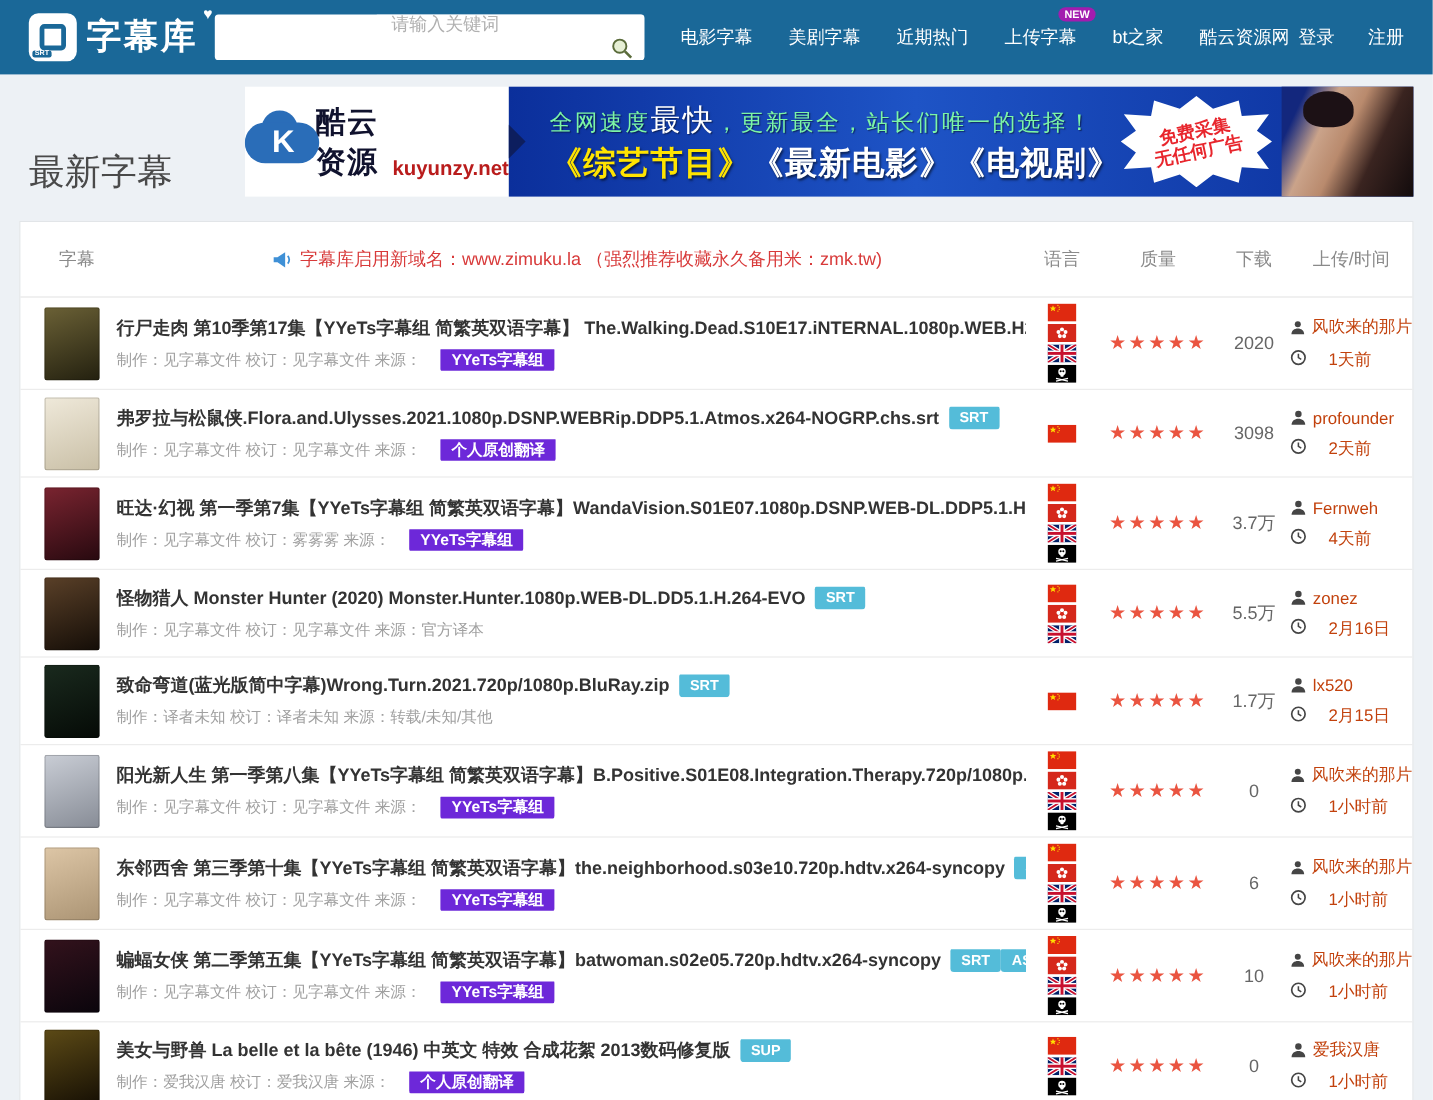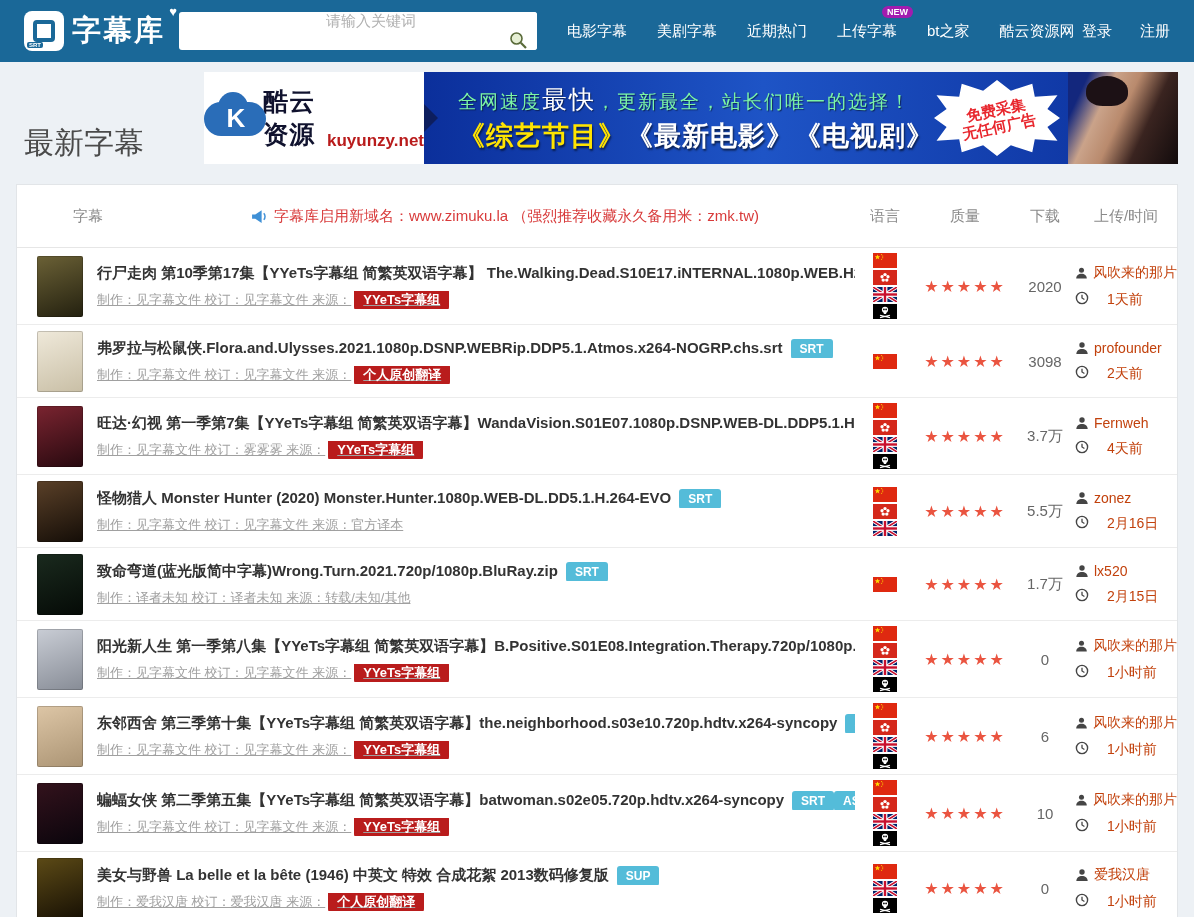--- a/index.html
+++ b/index.html
@@ -69,37 +69,37 @@
   .ad-model { position:absolute; right:0; top:0; width:110px; height:100%;
               background:linear-gradient(115deg,#13277d 0%,#13277d 14%,#caa38a 32%,#b98a6d 48%,
                                          #3a2420 68%,#120b0c 100%); }
   .ad-model::before { content:""; position:absolute; left:18px; top:4px; width:42px; height:30px;
                       background:#1c1115; border-radius:50% 50% 40% 40%; }
 
   
   .card { margin:20px 16px 0; background:#fff; border:1px solid #e2e5e8; }
   .grid { display:grid; grid-template-columns:1fr 60px 100px 60px 102px; align-items:center; }
   .table-head { height:63px; border-bottom:1px solid #e6e6e6; color:#8a8a8a; font-size:15px; }
-  .th-main { display:flex; align-items:center; padding-left:32px;margin-left:24px; }
+  .th-main { display:flex; align-items:center; padding-left:32px; }
   .announcement { margin-left:148px; display:flex; align-items:center; gap:6px; color:#d83a3a;
                   font-size:15px; white-space:nowrap; }
   .th-center { text-align:center; }
 
   .row { border-bottom:1px solid #ececec; min-height:73px; padding:5px 0; }
   .cell-main { display:flex; align-items:center; overflow:hidden; }
   .thumb { width:46px; height:61px; margin:0 14px 0 20px; flex:none; border-radius:2px;
            box-shadow:inset 0 0 0 1px rgba(0,0,0,.18); cursor:pointer; }
   .row-text { flex:1; overflow:hidden; }
   .title-line { display:flex; align-items:center; gap:8px; white-space:nowrap; overflow:hidden; }
   .row-title { font-size:15px; font-weight:bold; color:#333; text-decoration:none; cursor:pointer; }
   .tag { background:#54bcd9; color:#fff; font-size:12px; font-weight:bold; padding:3px 9px;
          border-radius:3px; flex:none; }
   .meta-line { margin-top:8px; font-size:13px; color:#a0a0a0; display:flex; align-items:center;
-               gap:3px; white-space:nowrap; overflow:hidden;text-decoration:underline; }
-  .badge-red { background:#b91c1c; color:#fff; font-size:13px; font-weight:bold; padding:3px 9px;
+               gap:16px; white-space:nowrap; overflow:hidden; }
+  .badge-red { background:#6d28d9; color:#fff; font-size:13px; font-weight:bold; padding:3px 9px;
                border-radius:3px; cursor:pointer; }
   .cell-lang { display:flex; flex-direction:column; align-items:center; gap:2px; }
   .flag { width:24px; height:15px; display:block; line-height:0; }
   .cell-quality { text-align:center; color:#ea5440; font-size:16px; letter-spacing:2px; }
   .cell-downloads { text-align:center; color:#666; font-size:15px; }
   .cell-upload { display:flex; flex-direction:column; gap:9px; font-size:14px; color:#c2410c;
                  overflow:hidden; }
   .uploader { display:flex; align-items:center; gap:5px; white-space:nowrap; cursor:pointer; }
   .upload-time { display:flex; align-items:flex-start; gap:18px; white-space:nowrap; }
 </style>

